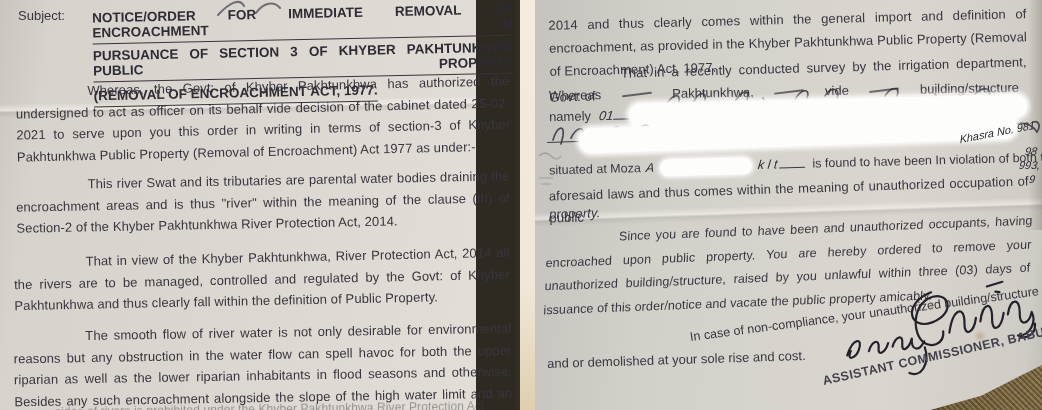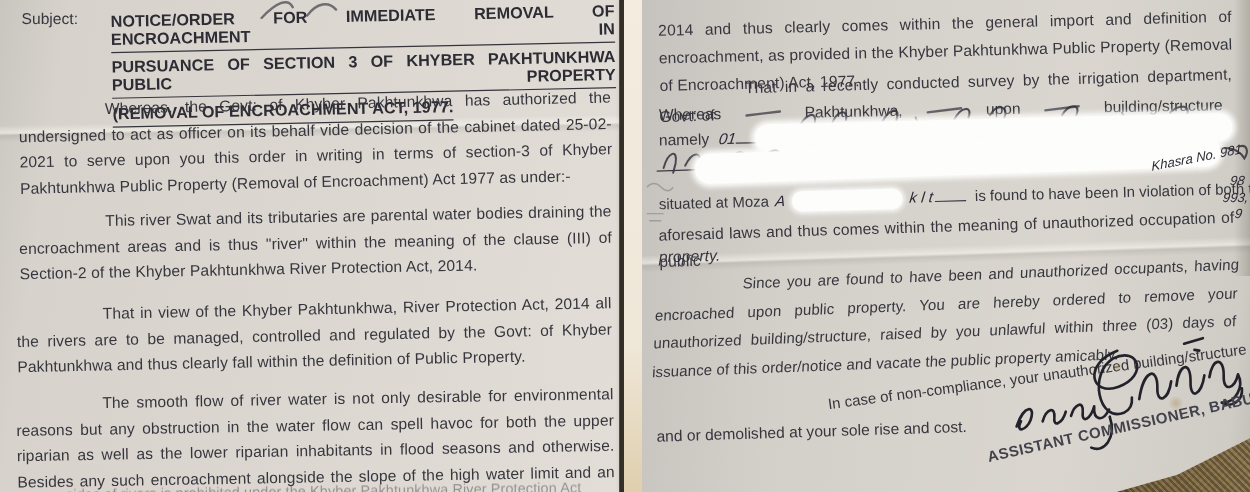--- a/index.html
+++ b/index.html
@@ -6,21 +6,21 @@
   #stage{position:relative;width:1042px;height:410px;overflow:hidden;
          font-family:"Liberation Sans","DejaVu Sans",sans-serif;color:#37363e;}
   
   #table-corner{position:absolute;right:0;bottom:0;width:200px;height:70px;
     background:linear-gradient(92deg,#3c3628 0%,#453a28 42%,#7d6741 52%,#8d774e 100%);}
   #table-corner .weave{position:absolute;inset:0;
     background:repeating-linear-gradient(45deg,rgba(0,0,0,.28) 0 2px,transparent 2px 4px),
                repeating-linear-gradient(-45deg,rgba(255,255,255,.05) 0 2px,transparent 2px 5px);}
   
   .page{position:absolute;top:0;height:410px;}
-  #left-page{left:0;width:516px;
+  #left-page{left:0;width:476px;
     background:linear-gradient(98deg,#c9c6bf 0%,#d7d3cc 10%,#dcd8d1 55%,#e2ded7 100%);}
   #page-gap{left:520px;width:15px;position:absolute;top:0;height:410px;
     background:linear-gradient(180deg,#f3ecdf 0%,#efe7d8 70%,#dfcfae 100%);
     box-shadow:-3px 0 4px rgba(80,75,65,.25), 3px 0 5px rgba(80,75,65,.35);}
   #right-page{left:535px;width:507px;
     background:linear-gradient(95deg,#c6c3be 0%,#d3d0ca 25%,#dad6cf 70%,#cfccc5 96%,#c2bfb8 100%);
     clip-path:polygon(0 0,100% 0,100% 89%,88% 96.5%,78% 100%,0 100%);}
   .crease{position:absolute;left:0;width:100%;height:14px;pointer-events:none;
     background:linear-gradient(180deg,transparent,rgba(250,248,242,.55) 45%,rgba(110,104,94,.15) 62%,transparent);}
   
@@ -87,21 +87,21 @@
 
     <div class="para" style="left:14px;top:8px;width:478px;transform:rotate(-1.4deg);line-height:23px;">2014 and thus clearly comes within the general import and definition of encroachment, as provided in the Khyber Pakhtunkhwa Public Property (Removal of Encroachment) Act, 1977.</div>
 
     <div class="para indent" style="left:14px;top:58px;width:478px;transform:rotate(-1.6deg);">That in a recently conducted survey by the irrigation department, Govt: of</div>
 
     <div class="spreadrow" style="position:absolute;left:14px;top:84px;width:470px;transform:rotate(-1deg);">
       <span>Whereas</span>
       <span class="hdash"></span>
       <span>Pakhtunkhwa,</span>
       <span class="hdash"></span>
-      <span>upon</span>
+      <span>vide</span>
       <span class="hdash"></span>
       <span>building/structure</span>
     </div>
 
     <svg class="stroke-svg" style="left:100px;top:86px;width:390px;height:26px;" viewBox="0 0 390 26">
       <g stroke="#33323c" stroke-width="1.7" fill="none" stroke-linecap="round" opacity=".85">
         <path d="M30,22 C36,8 46,6 44,16 M58,18 C62,6 72,4 70,14"></path>
         <path d="M100,16 C106,4 116,2 112,14 M128,12 l3,8"></path>
         <path d="M160,14 C166,2 176,2 172,12 M190,10 C196,0 206,2 202,12"></path>
         <path d="M250,10 C256,0 266,0 262,10 M300,8 l4,8 M340,8 C348,0 358,2 354,10"></path>

